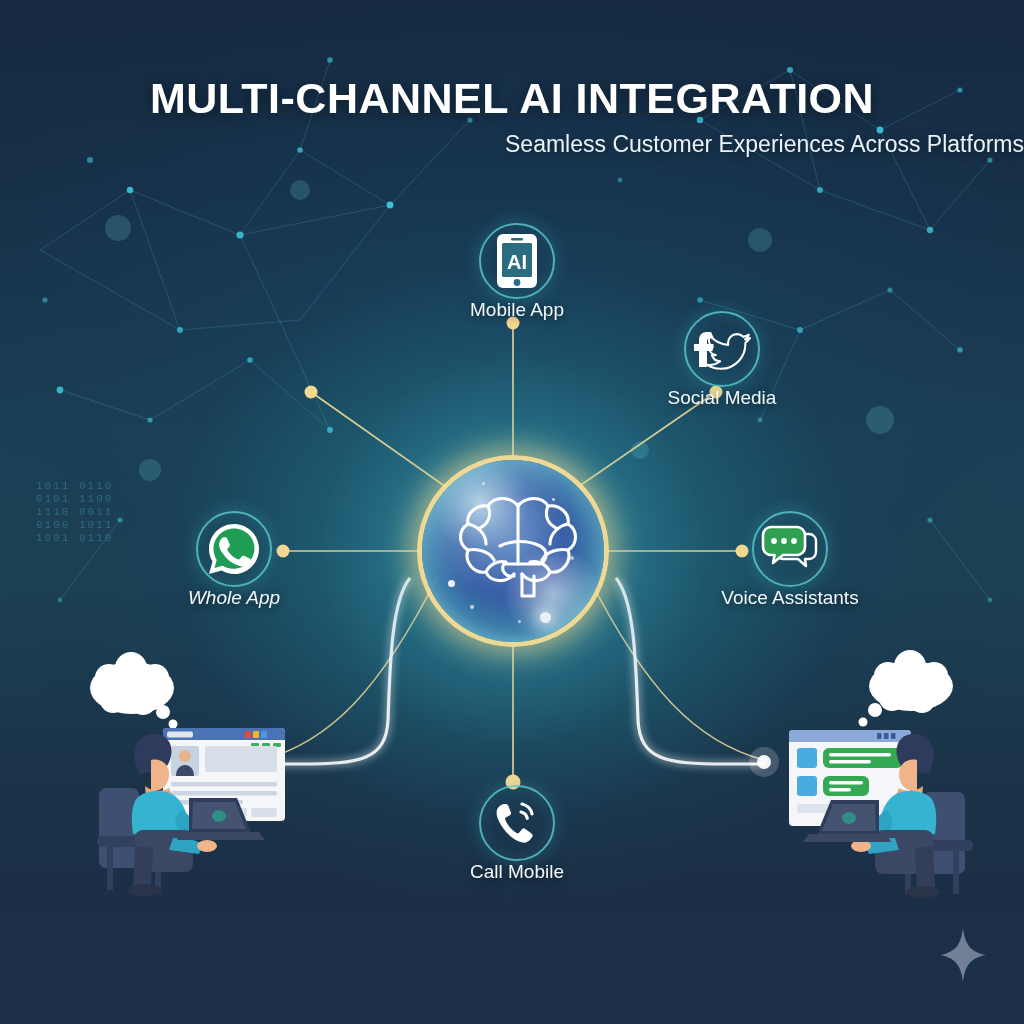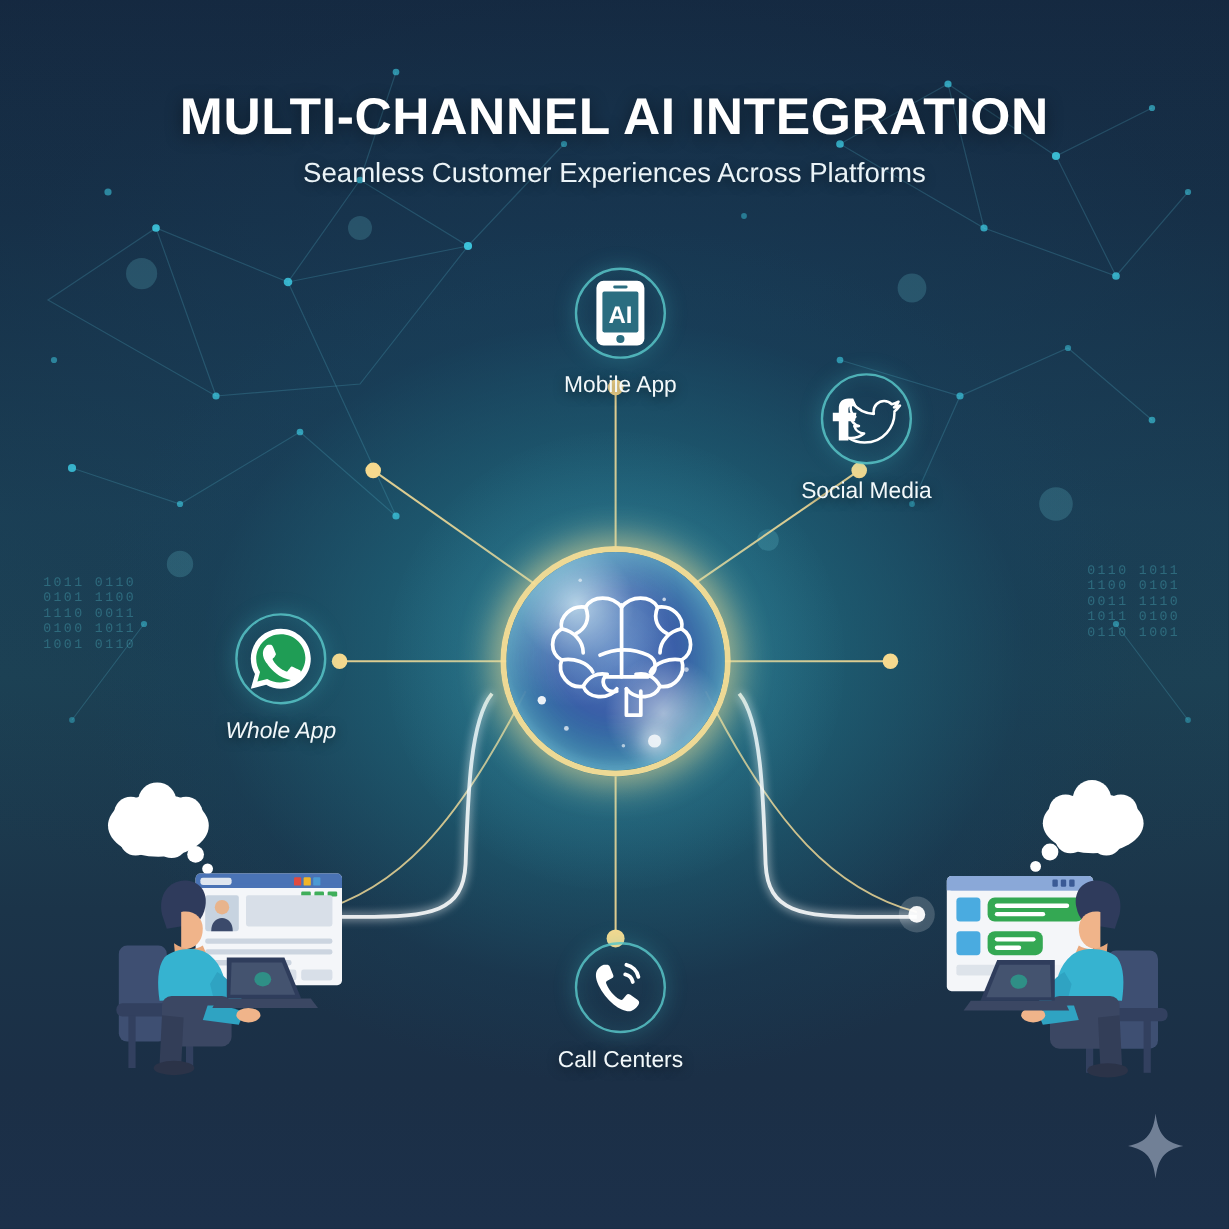--- a/index.html
+++ b/index.html
@@ -25,21 +25,21 @@
   .code-col{ position:absolute; font-family:"Liberation Mono", monospace; font-size:11px;
     line-height:13px; color:rgba(90,205,220,.30); letter-spacing:2px; white-space:pre; }
 
   
   .title{
     position:absolute; left:0; right:0; top:74px; text-align:center;
     font-size:43px; font-weight:bold; letter-spacing:.5px; color:#ffffff;
     text-shadow:0 2px 14px rgba(0,0,0,.45);
   }
   .subtitle{
-    position:absolute; left:0; right:0; top:131px; text-align:center;
+    position:absolute; left:0; right:0; top:131px; text-align:right;
     font-size:23px; font-weight:400; color:#eaf3f7;
     text-shadow:0 2px 10px rgba(0,0,0,.4);
   }
 
   
   .wire-svg{ position:absolute; inset:0; width:1024px; height:1024px; pointer-events:none; }
 
   
   .hub{
     position:absolute; left:417px; top:455px; width:192px; height:192px;
@@ -67,21 +67,21 @@
 
   
   .node{ position:absolute; width:170px; text-align:center; }
   .node-circle{
     width:76px; height:76px; border-radius:50%; margin:0 auto;
     border:2.5px solid rgba(88,198,200,.85);
     display:flex; align-items:center; justify-content:center;
     box-shadow:0 0 18px rgba(70,190,200,.28), inset 0 0 18px rgba(70,190,200,.14);
   }
   .node-label{
-    margin-top:12px; font-size:19px; color:#f2f8fa; font-weight:400;
+    font-size:19px; color:#f2f8fa; font-weight:400;
     text-shadow:0 2px 9px rgba(0,0,0,.5);
     white-space:nowrap;
   }
 
   
   .scene{ position:absolute; width:230px; height:250px; }
 
   
   .sparkle{ position:absolute; right:38px; bottom:42px; width:46px; height:54px; opacity:.68; }
 </style>
@@ -140,25 +140,20 @@
         <circle cx="880" cy="420" r="14"></circle>
           <circle cx="150" cy="470" r="11"></circle>
           <circle cx="640" cy="450" r="9"></circle>
       </g>
     </svg>
     <div class="code-col" style="left:36px; top:480px;">1011 0110
 0101 1100
 1110 0011
 0100 1011
 1001 0110</div>
-    <div class="code-col" style="left:906px; top:470px;">0110 1011
-1100 0101
-0011 1110
-1011 0100
-0110 1001</div>
   </div>
 
   <div class="title">MULTI-CHANNEL AI INTEGRATION</div>
   <div class="subtitle">Seamless Customer Experiences Across Platforms</div>
 
   <svg class="wire-svg" viewBox="0 0 1024 1024">
     <defs>
       <filter id="softglow" x="-60%" y="-60%" width="220%" height="220%">
         <feGaussianBlur stdDeviation="4" result="b"></feGaussianBlur>
         <feMerge>
@@ -259,30 +254,42 @@
     <div class="node-circle">
       <svg width="56" height="56" viewBox="0 0 56 56">
         <path d="M28 3 C14.2 3 3 14.2 3 28 c0 4.6 1.3 8.9 3.5 12.6 L3 53 l12.8 -3.4 C19.4 51.7 23.6 53 28 53 c13.8 0 25 -11.2 25 -25 S41.8 3 28 3 z" fill="#ffffff"></path>
         <path d="M28 7.5 C16.7 7.5 7.5 16.7 7.5 28 c0 4 1.2 7.8 3.2 11 l-2.2 7.9 8.2 -2.1 c3.1 1.9 6.7 2.9 10.6 2.9 C39.3 47.7 48.5 38.5 48.5 27.2 48.5 16.4 39.3 7.5 28 7.5 z" fill="#1f9d55"></path>
         <path d="M21.2 17.6 c-.6 -1.3 -1.2 -1.3 -1.8 -1.3 h-1.5 c-.5 0 -1.4 .2 -2.1 1 -.7 .8 -2.7 2.7 -2.7 6.5 0 3.8 2.8 7.5 3.2 8 .4 .5 5.4 8.6 13.3 11.7 6.6 2.6 7.9 2.1 9.3 2 1.4 -.1 4.6 -1.9 5.3 -3.7 .6 -1.8 .6 -3.4 .4 -3.7 -.2 -.3 -.7 -.5 -1.5 -.9 -.8 -.4 -4.6 -2.3 -5.3 -2.5 -.7 -.3 -1.2 -.4 -1.7 .4 -.5 .8 -2 2.5 -2.4 3 -.4 .5 -.9 .6 -1.7 .2 -.8 -.4 -3.3 -1.2 -6.3 -3.9 -2.3 -2.1 -3.9 -4.6 -4.3 -5.4 -.4 -.8 0 -1.2 .4 -1.6 .4 -.4 .8 -.9 1.2 -1.4 .4 -.5 .5 -.8 .8 -1.3 .3 -.5 .1 -1 -.1 -1.4 -.2 -.4 -1.7 -4.2 -2.5 -5.7 z" fill="#ffffff"></path>
       </svg>
     </div>
     <div class="node-label">Whole App</div>
   </div>
 
+  <div class="node" style="left:705px; top:511px;">
+    <div class="node-circle">
+      <svg width="58" height="50" viewBox="0 0 58 50">
+        <path d="M22 10 h26 c4 0 7 3 7 7 v11 c0 4 -3 7 -7 7 h-4 l1 7 -8 -7 H22 c-4 0 -7 -3 -7 -7 V17 c0 -4 3 -7 7 -7 z" fill="none" stroke="#ffffff" stroke-width="2.4" stroke-linejoin="round"></path>
+        <path d="M10 3 h26 c4.4 0 8 3.6 8 8 v12 c0 4.4 -3.6 8 -8 8 H22 l-10 8 1.6 -8 H10 c-4.4 0 -8 -3.6 -8 -8 V11 c0 -4.4 3.6 -8 8 -8 z" fill="#2fa04f" stroke="#ffffff" stroke-width="2.6" stroke-linejoin="round"></path>
+        <circle cx="13" cy="17" r="2.9" fill="#ffffff"></circle>
+        <circle cx="23" cy="17" r="2.9" fill="#ffffff"></circle>
+        <circle cx="33" cy="17" r="2.9" fill="#ffffff"></circle>
+      </svg>
+    </div>
+    <div class="node-label">Voice Assistants</div>
+  </div>
 
   <div class="node" style="left:432px; top:785px;">
     <div class="node-circle">
       <svg width="50" height="50" viewBox="0 0 50 50">
         <path d="M12 6 c-2.4 0 -5 2.2 -6.4 4.6 -1.4 2.4 -1.6 6.6 1.2 12.4 C9.6 28.8 14 34.6 19.4 39 c5.4 4.4 11.4 6.4 14.6 5.4 3.2 -1 6.2 -4.4 6.6 -6.6 .2 -1.2 -.4 -1.8 -1.4 -2.6 l-6.2 -4.4 c-1.2 -.9 -2.2 -.6 -3 .4 l-2.8 3.4 c-.7 .9 -1.6 1 -2.6 .4 -2.6 -1.6 -5 -3.6 -7 -6 -2 -2.4 -3.4 -4.8 -4.4 -7.4 -.4 -1.1 -.1 -1.9 .9 -2.4 l3.8 -2 c1.2 -.6 1.6 -1.6 1.1 -2.8 l-2.8 -6.8 C15.6 6.5 14.8 6 13.6 6 z" fill="#ffffff"></path>
         <path d="M30 6 c5 1 9 5 10 10" fill="none" stroke="#ffffff" stroke-width="3.2" stroke-linecap="round"></path>
         <path d="M29 14 c3.2 .7 5.6 3.1 6.3 6.3" fill="none" stroke="#ffffff" stroke-width="3.2" stroke-linecap="round"></path>
       </svg>
     </div>
-    <div class="node-label">Call Centers</div>
+    <div class="node-label">Call Mobile</div>
   </div>
 
   <div class="scene" style="left:85px; top:650px;">
     <svg width="230" height="250" viewBox="0 0 230 250">
 
       <g fill="#ffffff">
         <ellipse cx="47" cy="38" rx="42" ry="26"></ellipse>
         <circle cx="24" cy="28" r="14"></circle>
           <circle cx="46" cy="18" r="16"></circle>
           <circle cx="70" cy="28" r="14"></circle>

